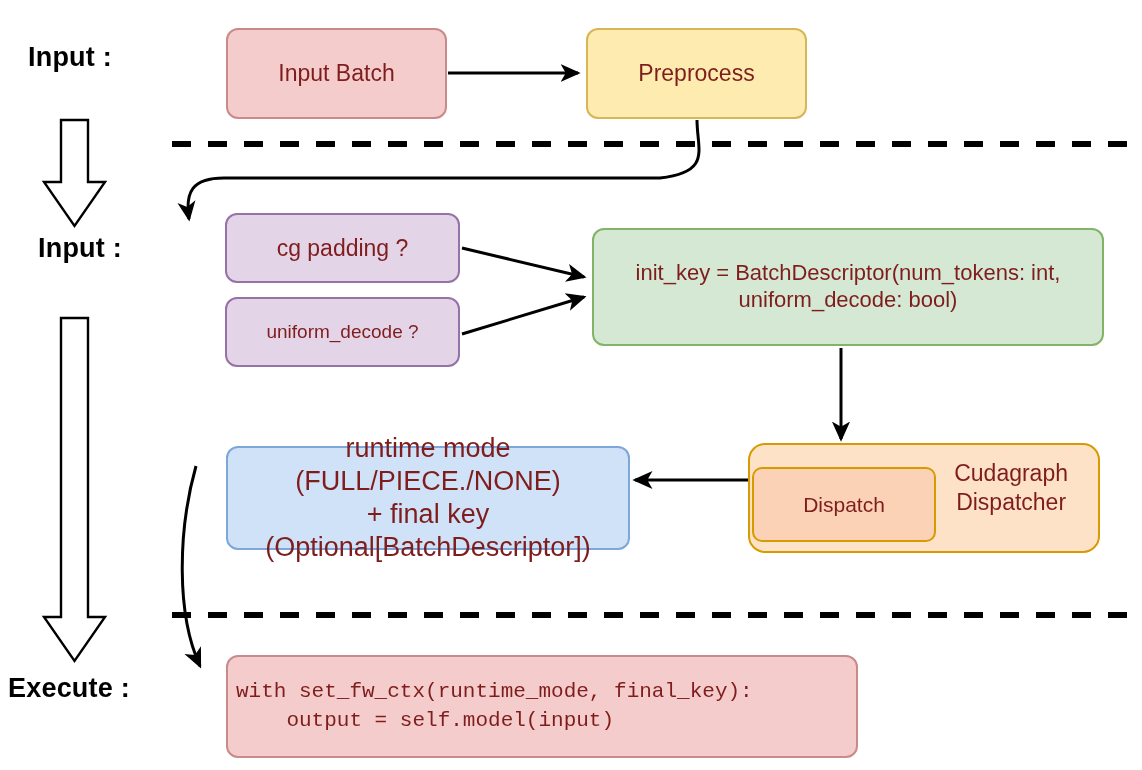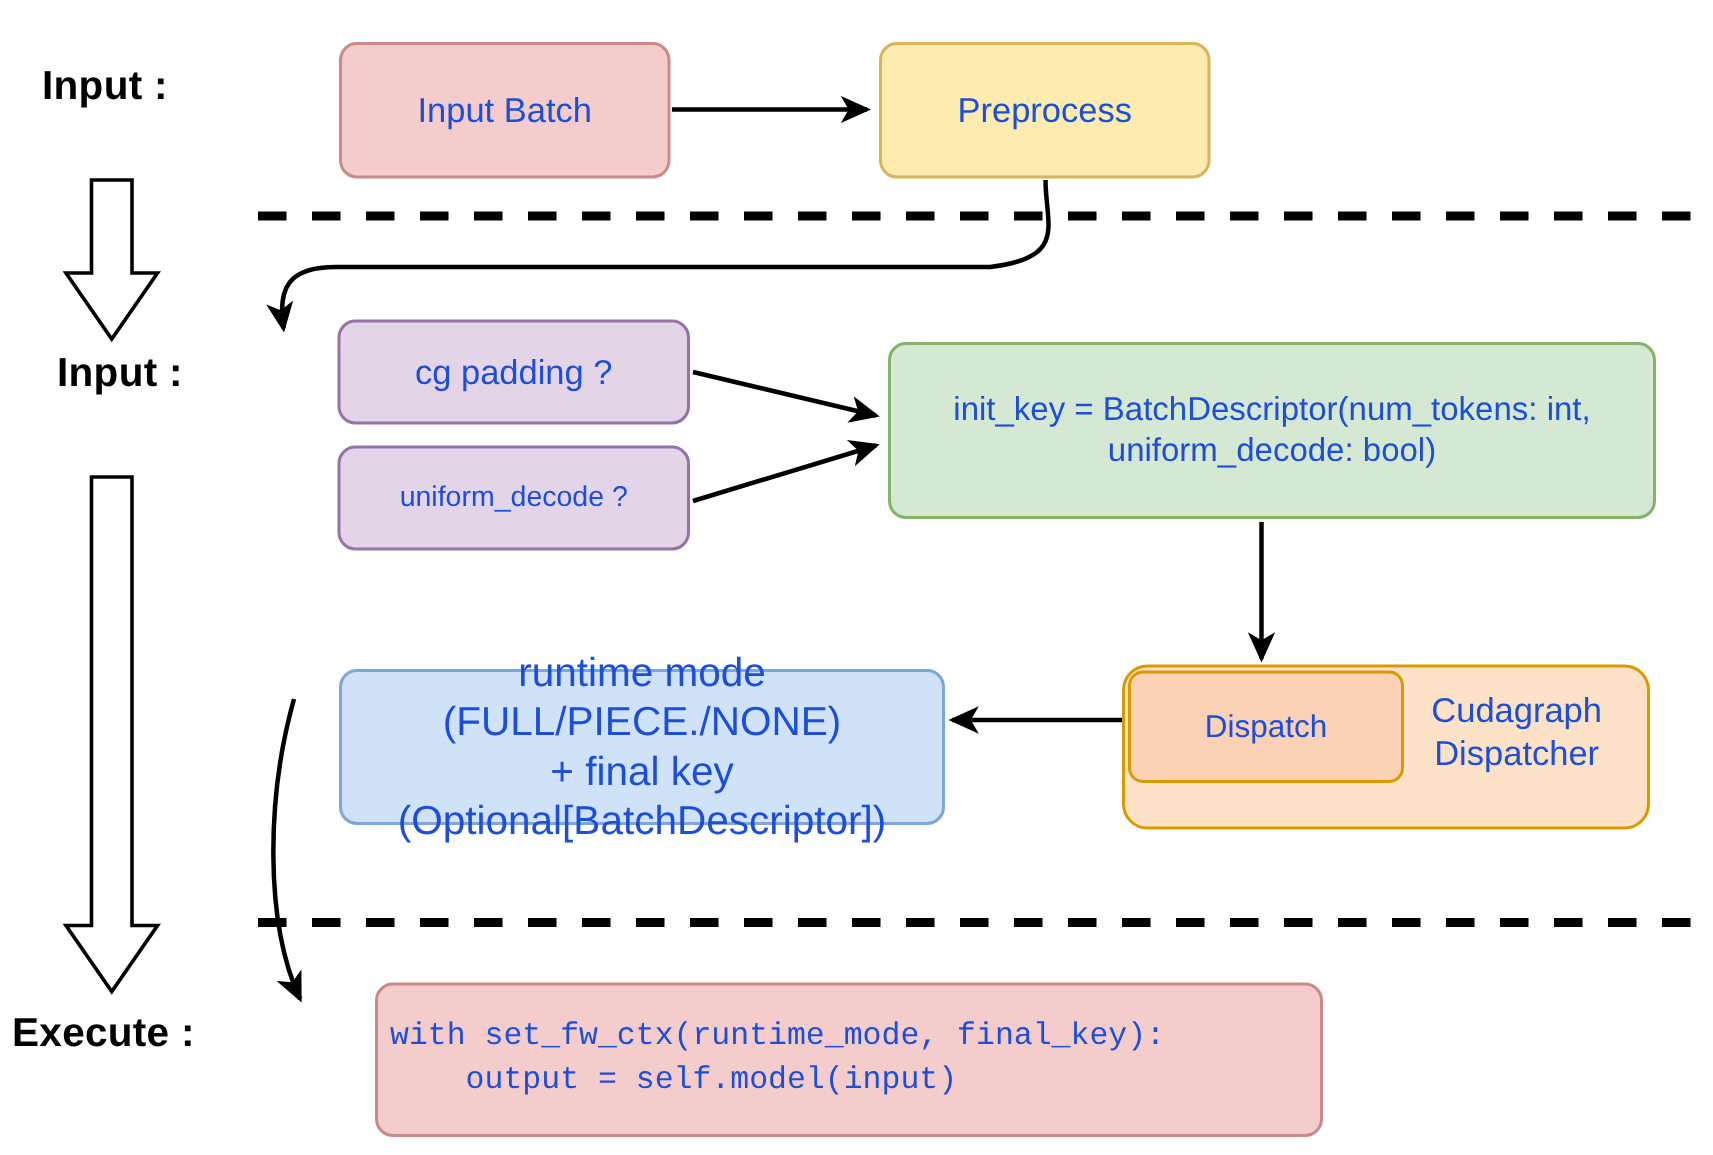--- a/index.html
+++ b/index.html
@@ -32,21 +32,21 @@
     box-sizing: border-box;
     display: flex;
     align-items: center;
     justify-content: center;
     text-align: center;
     border-radius: 12px;
     border-style: solid;
     border-width: 2px;
     line-height: 1.22;
     white-space: pre-line;
-    color: #1d4ed8;
+    color: #7f1d1d;
   }
   .stage-label {
     position: absolute;
     font-weight: bold;
     font-size: 27px;
     color: #000000;
     white-space: nowrap;
     letter-spacing: 0.2px;
   }
   .n-input-batch {
@@ -92,39 +92,38 @@
     background: #fde2c8;
     border-color: #d79b00;
     font-size: 23px;
     align-items: flex-start;
     justify-content: flex-end;
     padding: 14px 30px 0 0;
     line-height: 1.26;
     border-radius: 17px;
   }
   .n-dispatch {
-    left: 752px; top: 447px; width: 184px; height: 75px;
+    left: 752px; top: 467px; width: 184px; height: 75px;
     background: #fbd2b6;
     border-color: #d79b00;
     font-size: 21px;
     border-radius: 10px;
     z-index: 3;
   }
   .n-execute-code {
     left: 226px; top: 655px; width: 632px; height: 103px;
     background: #f5cccc;
     border-color: #c98a8a;
     font-family: "Liberation Mono", "DejaVu Sans Mono", monospace;
     font-size: 21px;
     justify-content: flex-start;
     text-align: left;
     padding-left: 8px;
     line-height: 1.38;
     white-space: pre;
-    margin-left: 24px;
   }
   .lbl-input   { left: 28px;  top: 42px; }
   .lbl-plan    { left: 38px;  top: 233px; }
   .lbl-execute { left: 8px;   top: 673px; }
 </style>
 </head>
 <body>
 
 <div id="canvas">
 

